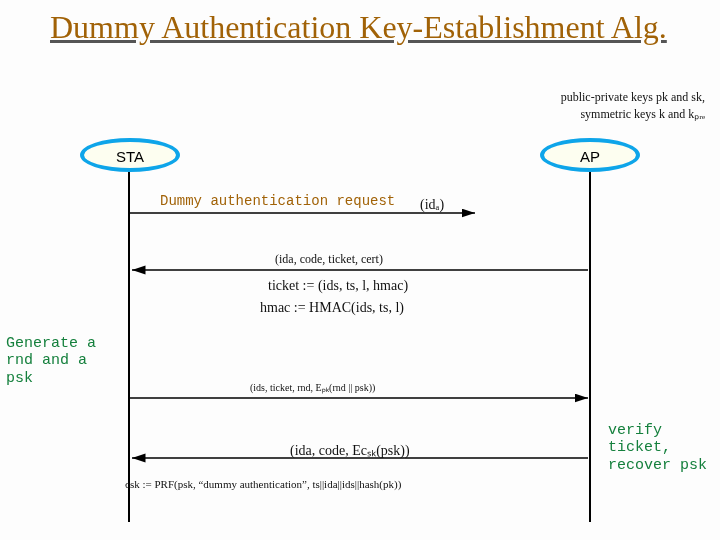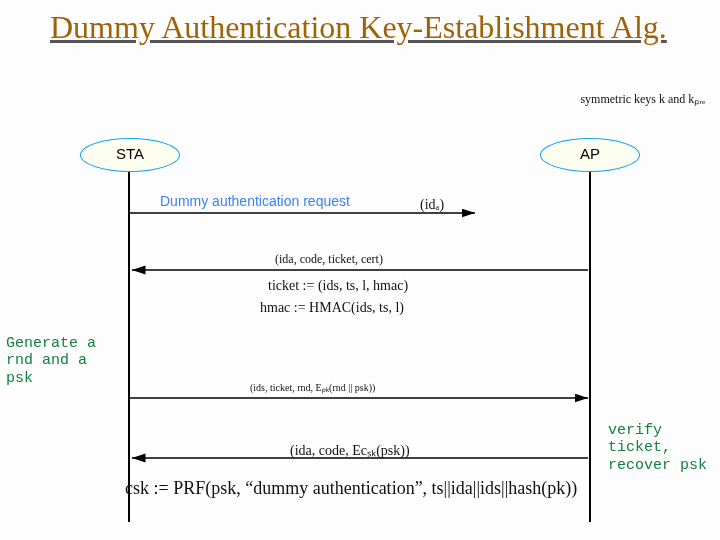--- a/index.html
+++ b/index.html
@@ -27,21 +27,21 @@
     right: 15px;
     top: 90px;
     text-align: right;
     font-family: "Times New Roman", Times, serif;
     font-size: 12px;
     color: #111;
   }
   .legend div { white-space: nowrap; }
   .oval {
     position: absolute;
-    border: 1px solid #0ea5e9;
+    border: 4px solid #0ea5e9;
     background: #fdfef0;
     border-radius: 50%;
     width: 100px;
     height: 34px;
     text-align: center;
     line-height: 30px;
     font-size: 15px;
     font-family: Arial, sans-serif;
   }
   .sta { left: 80px; top: 138px; }
@@ -57,22 +57,22 @@
   .lifeline.right { left: 589px; }
   .diagram {
     position: absolute;
     left: 0;
     top: 0;
     pointer-events: none;
   }
   .msglabel {
     position: absolute;
     font-size: 14px;
-    font-family: Liberation Sans, sans-serif;
-    color: #3b82f6;
+    font-family: Liberation Mono, monospace;
+    color: #a16207;
     white-space: nowrap;
   }
   .formula {
     position: absolute;
     font-family: "Times New Roman", Times, serif;
     color: #111;
     white-space: nowrap;
   }
   .note {
     position: absolute;
@@ -83,20 +83,21 @@
   }
   .note.left  { left: 6px;  width: 90px; }
   .note.right { left: 608px; width: 110px; }
 </style>
 </head>
 <body>
 
 <div class="title">Dummy Authentication Key-Establishment Alg.</div>
 
 <div class="legend">
+  <div>public-private keys  pk  and  sk,</div>
   <div>symmetric keys  k  and  kₚᵣₑ</div>
 </div>
 
 <div class="oval sta">STA</div>
 <div class="oval ap">AP</div>
 
 <div class="lifeline left"></div>
 <div class="lifeline right"></div>
 
 <svg class="diagram" width="720" height="540">
@@ -123,13 +124,13 @@
 <div class="formula" style="left:260px; top:300px; font-size:14px;">hmac := HMAC(ids, ts, l)</div>
 
 <div class="note left" style="top:335px;">Generate a rnd and a psk</div>
 
 <div class="formula" style="left:250px; top:380px; font-size:10px;">(ids, ticket, rnd, Eₚₖ(rnd || psk))</div>
 
 <div class="note right" style="top:398px;margin-top:24px;">verify ticket, recover psk</div>
 
 <div class="formula" style="left:290px; top:440px; font-size:14px;">(ida, code, Ecₛₖ(psk))</div>
 
-<div class="formula" style="left:125px; top:478px; font-size:18px;">csk := PRF(psk, “dummy authentication”, ts||ida||ids||hash(pk))</div>
+<div class="formula" style="left:125px; top:478px; font-size:11px;">csk := PRF(psk, “dummy authentication”, ts||ida||ids||hash(pk))</div>
 
 </body></html>

